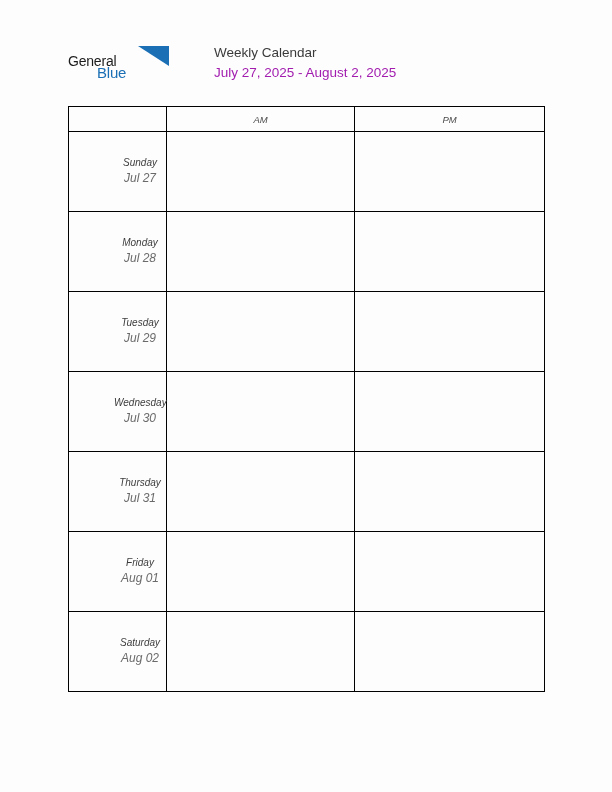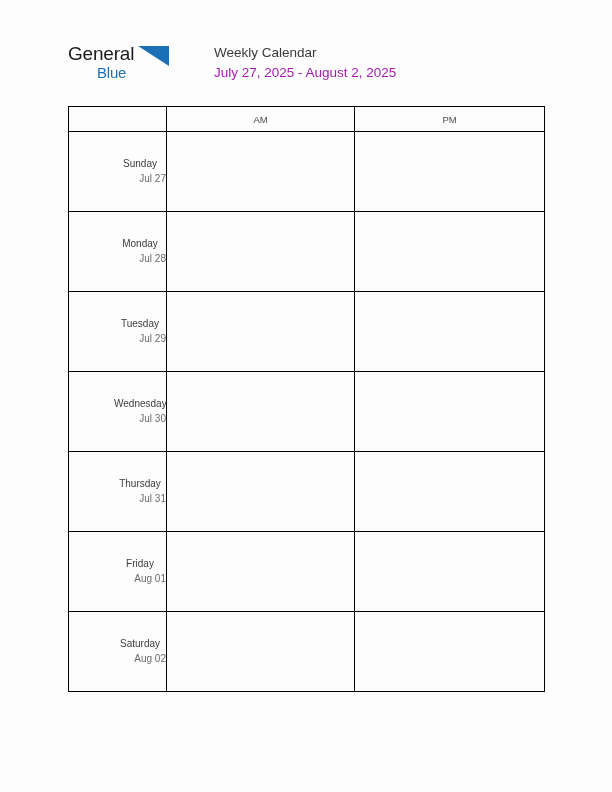--- a/index.html
+++ b/index.html
@@ -34,22 +34,22 @@
   .brand {
     position: absolute;
     left: 0;
     top: 0;
     width: 112px;
     height: 46px;
   }
   .brand-general {
     position: absolute;
     left: 0;
-    top: 0;
-    font-size: 19px;
+    top: 8px;
+    font-size: 14px;
     line-height: 19px;
     color: #1c1c1c;
     letter-spacing: -0.2px;
     white-space: nowrap;
   }
   .brand-blue {
     position: absolute;
     left: 29px;
     top: 19px;
     font-size: 15px;
@@ -88,20 +88,21 @@
   }
 
   
   .cal-table {
     position: absolute;
     left: 68px;
     top: 106px;
     width: 476px;
     border-collapse: collapse;
     table-layout: fixed;
+    font-style: italic;
   }
   .cal-table th,
   .cal-table td {
     border: 1px solid #000000;
     background: #fdfdfd;
     padding: 0;
     margin: 0;
   }
   .col-day   { width: 98px; }
   .col-am    { width: 188px; }
@@ -125,24 +126,23 @@
     text-align: center;
     line-height: 1.25;
   }
   .day-name {
     display: block;
     font-size: 10px;
     color: #3c3c3c;
   }
   .day-date {
     display: block;
-    font-size: 10px;
+    font-size: 12px;
     color: #6a6a6a;
     margin-top: 2px;
-    text-align: right;
   }
   .slot-cell { }
 </style>
 </head>
 <body>
 
 <div class="page">
 
   <div class="header">
 

